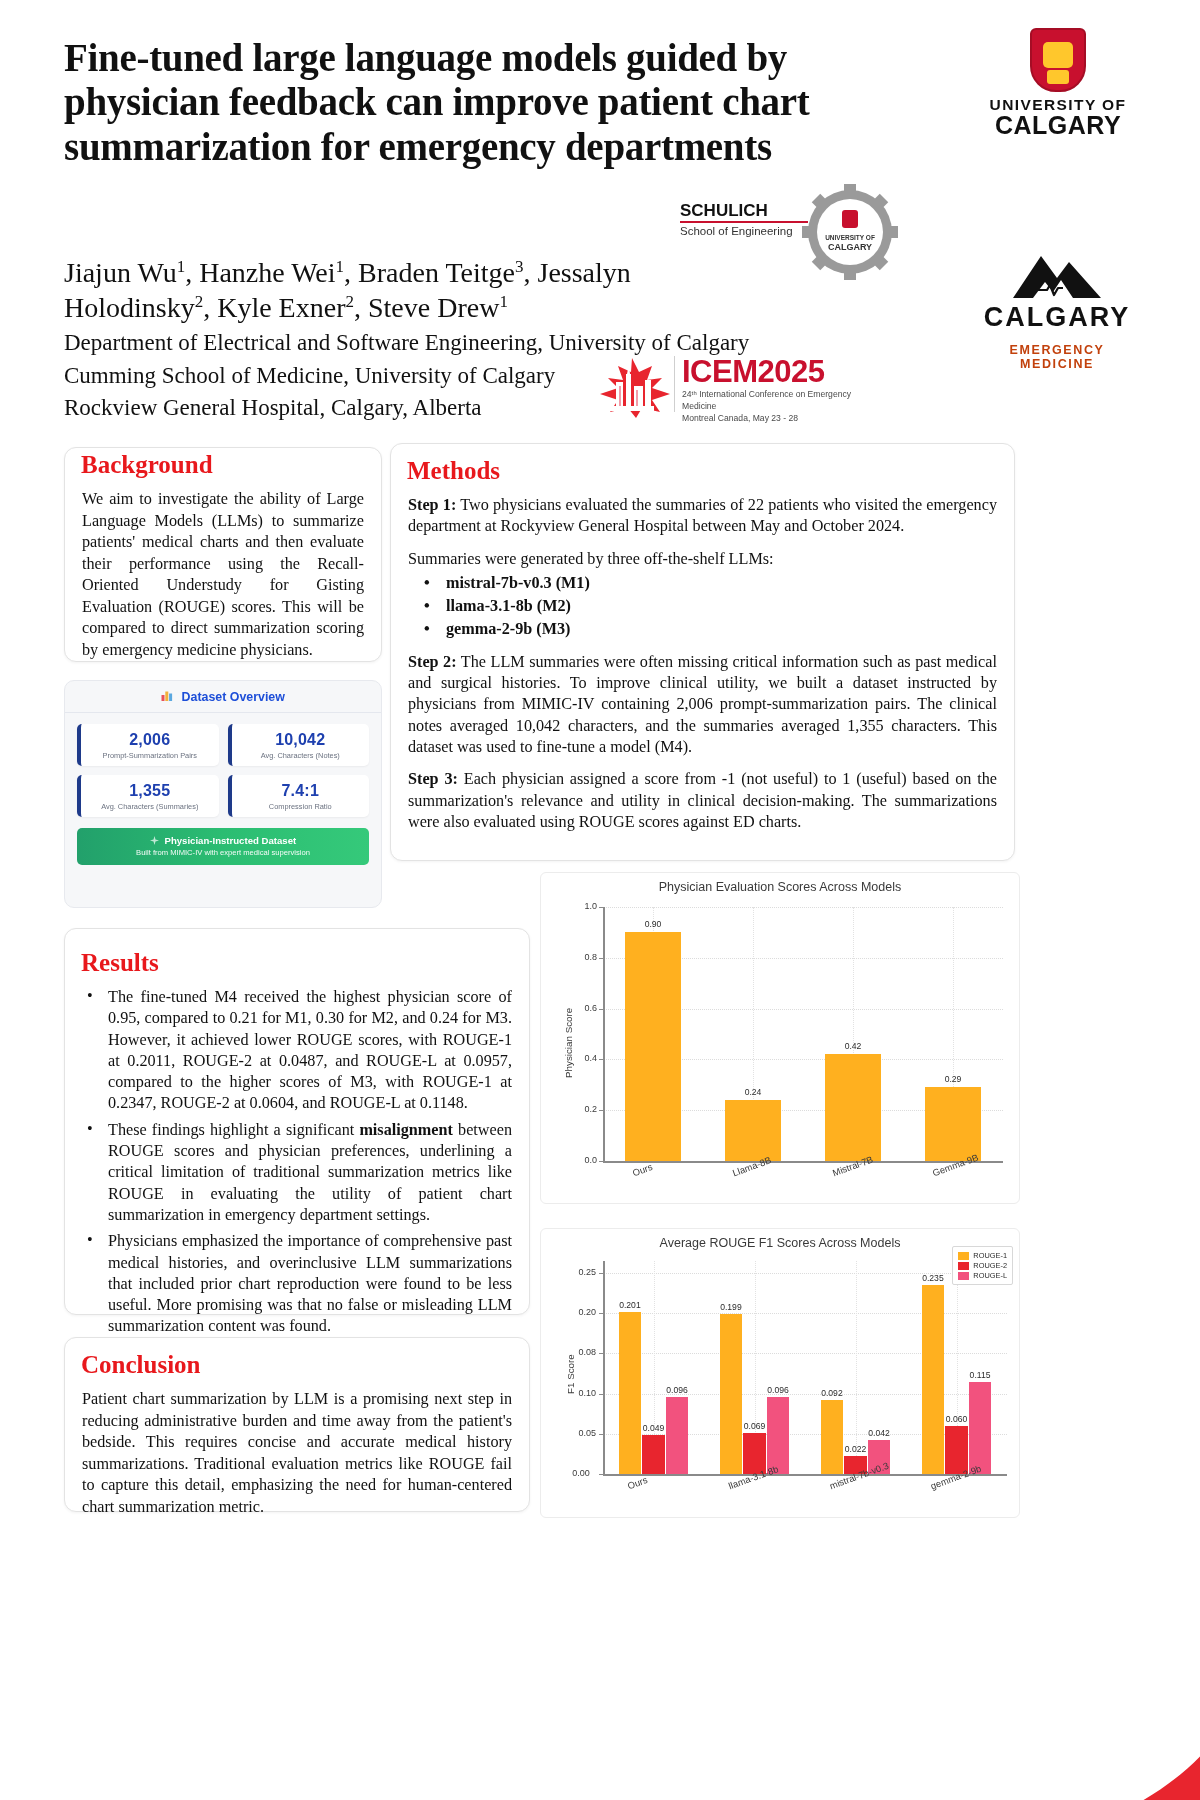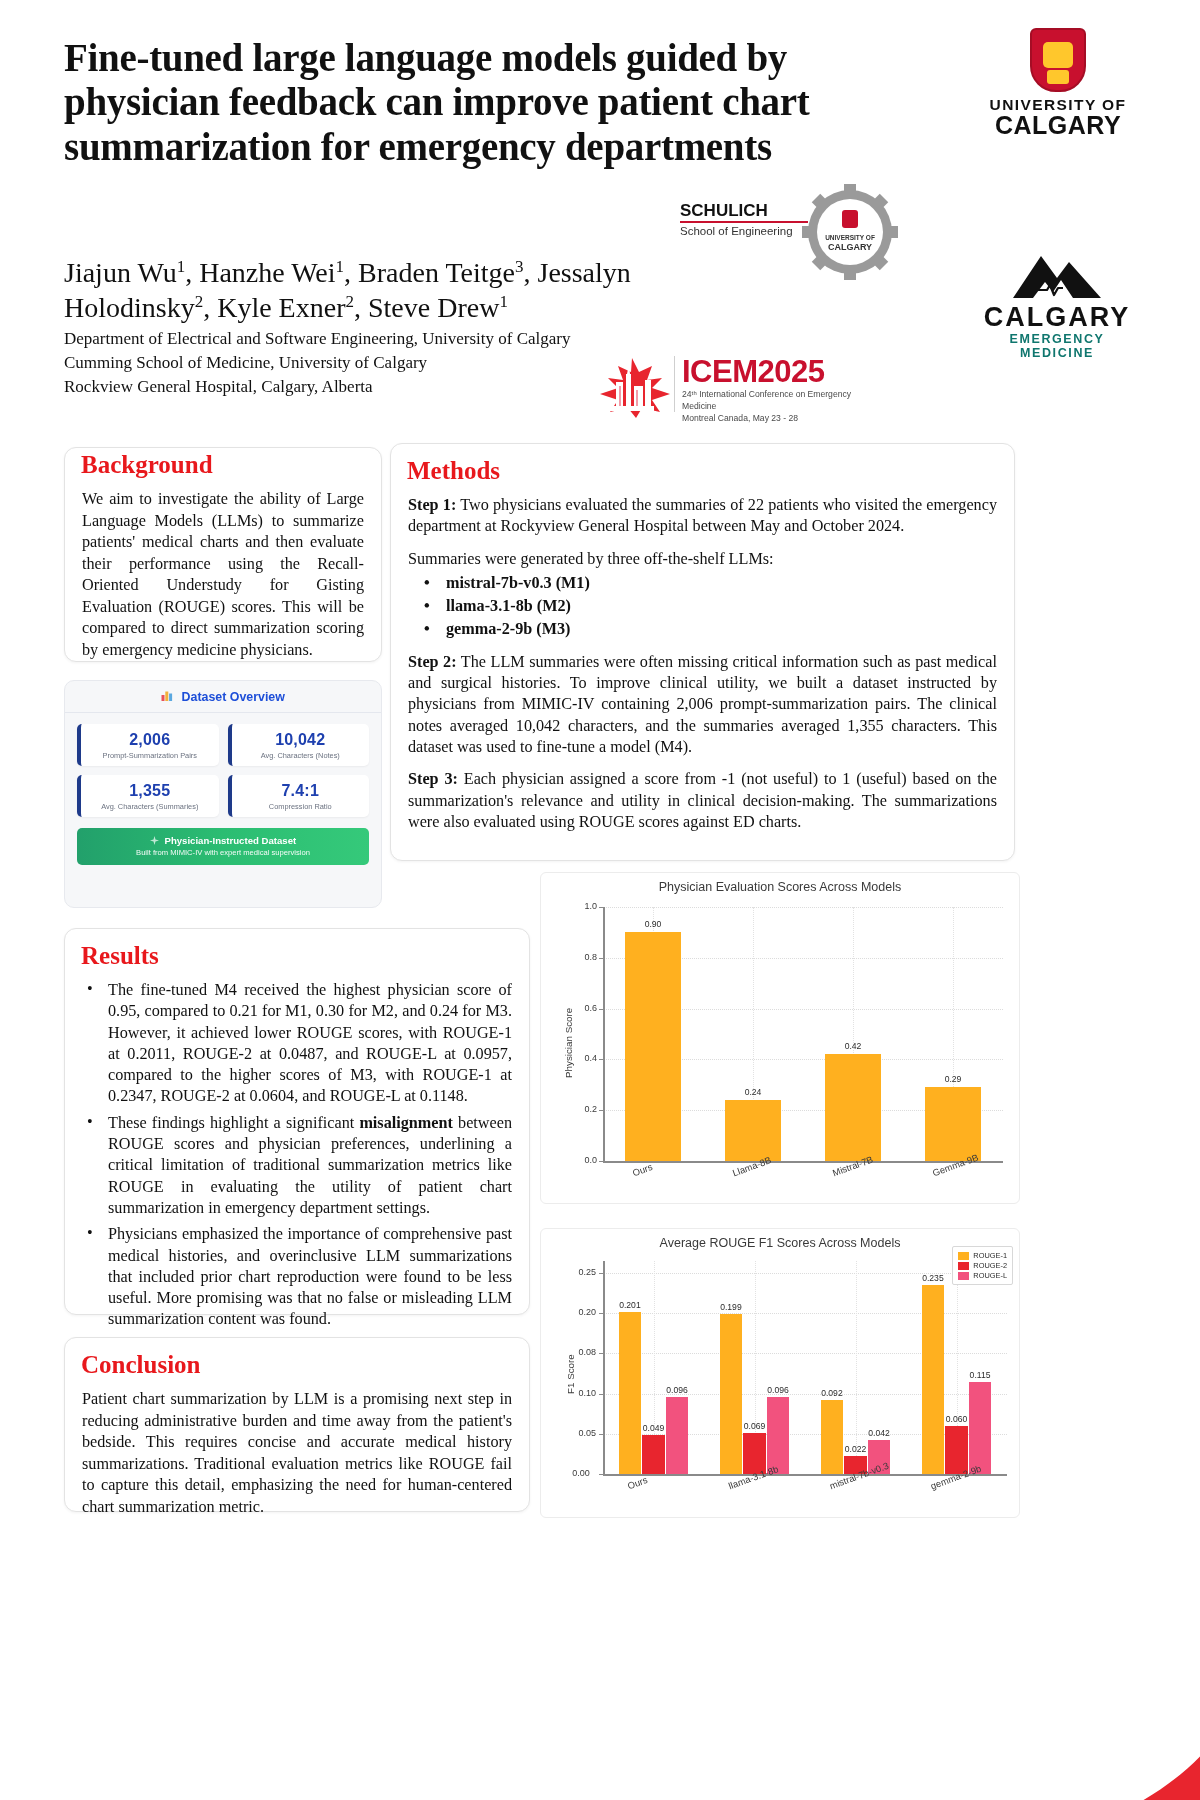--- a/index.html
+++ b/index.html
@@ -19,21 +19,21 @@
     font-family:"Liberation Serif", serif; font-weight:bold;
     font-size:39px; line-height:1.14; color:#111; letter-spacing:-0.3px;
   }
   .authors {
     position:absolute; left:64px; top:255px; width:700px;
     font-size:28px; line-height:1.25; color:#111;
   }
   .authors sup { font-size:17px; }
   .affil {
     position:absolute; left:64px; top:327px; width:760px;
-    font-size:17px; line-height:1.42; color:#111;
+    font-size:23px; line-height:1.42; color:#111;
   }
 
   
   .logo { position:absolute; }
   #uofc-logo { right:62px; top:28px; width:160px; text-align:center; }
   .uofc-shield {
     width:56px; height:64px; margin:0 auto 4px; background:#c8102e;
     border-radius:6px 6px 26px 26px; position:relative;
     border:2px solid #a50d25;
   }
@@ -56,21 +56,21 @@
   .sch-rule { height:2px; background:#c8102e; margin:2px 0 2px; }
   .sch-bot { font-family:"Liberation Sans",sans-serif; font-size:11.5px; color:#333; }
 
   #gear-logo { left:800px; top:182px; width:100px; height:100px; }
 
   #calgary-em-logo { right:58px; top:248px; width:170px; text-align:center; }
   .mtn { width:92px; height:52px; margin:0 auto; }
   .em-line1 { font-family:"Liberation Sans",sans-serif; font-weight:bold;
     font-size:27px; letter-spacing:2px; color:#111; line-height:1; }
   .em-line2 { font-family:"Liberation Sans",sans-serif; font-weight:bold;
-    font-size:12.5px; letter-spacing:1.6px; color:#0f766e; margin-top:1px;}
+    font-size:12.5px; letter-spacing:1.6px; color:#c2410c; margin-top:12px;}
 
   #icem-logo { left:586px; top:358px; width:300px; height:62px; }
   .icem-flag { position:absolute; left:0; top:-2px; width:92px; height:62px; }
   .icem-main { position:absolute; left:96px; top:-4px;
     font-family:"Liberation Sans",sans-serif; font-weight:bold; font-size:31px;
     color:#c8102e; letter-spacing:-0.5px; }
   .icem-sub { position:absolute; left:96px; top:30px;
     font-family:"Liberation Sans",sans-serif; font-size:8.6px; color:#4a4a4a;
     line-height:1.42; }
   .icem-divider { position:absolute; left:88px; top:-2px; width:1px; height:56px;
@@ -84,21 +84,21 @@
   .panel-h {
     font-family:"Liberation Serif", serif; font-weight:bold;
     color:#e8181c; font-size:25px; margin:0 0 10px 16px;
   }
   .panel-body {
     padding:0 17px 14px 17px; font-size:16.2px; line-height:1.33;
     color:#111; text-align:justify;
   }
   #background-panel { left:64px; top:447px; width:318px; height:215px; padding-top:3px;}
   #methods-panel    { left:390px; top:443px; width:625px; height:418px; padding-top:13px;}
-  #results-panel    { left:64px; top:928px; width:466px; height:387px; padding-top:13px;}
+  #results-panel    { left:64px; top:928px; width:466px; height:387px; padding-top:20px;}
   #conclusion-panel { left:64px; top:1337px; width:466px; height:175px; padding-top:13px;}
 
   .methods-body { padding:0 17px 12px 17px; font-size:16.2px; line-height:1.315;
     color:#111; text-align:justify; }
   .methods-body p { margin-bottom:11px; }
   .methods-body b { font-weight:bold; }
   .model-list { list-style:none; margin:2px 0 0 14px; }
   .model-list li { font-weight:bold; font-size:16.2px; line-height:1.42;
     position:relative; padding-left:24px; }
   .model-list li::before { content:"\2022"; position:absolute; left:2px;

